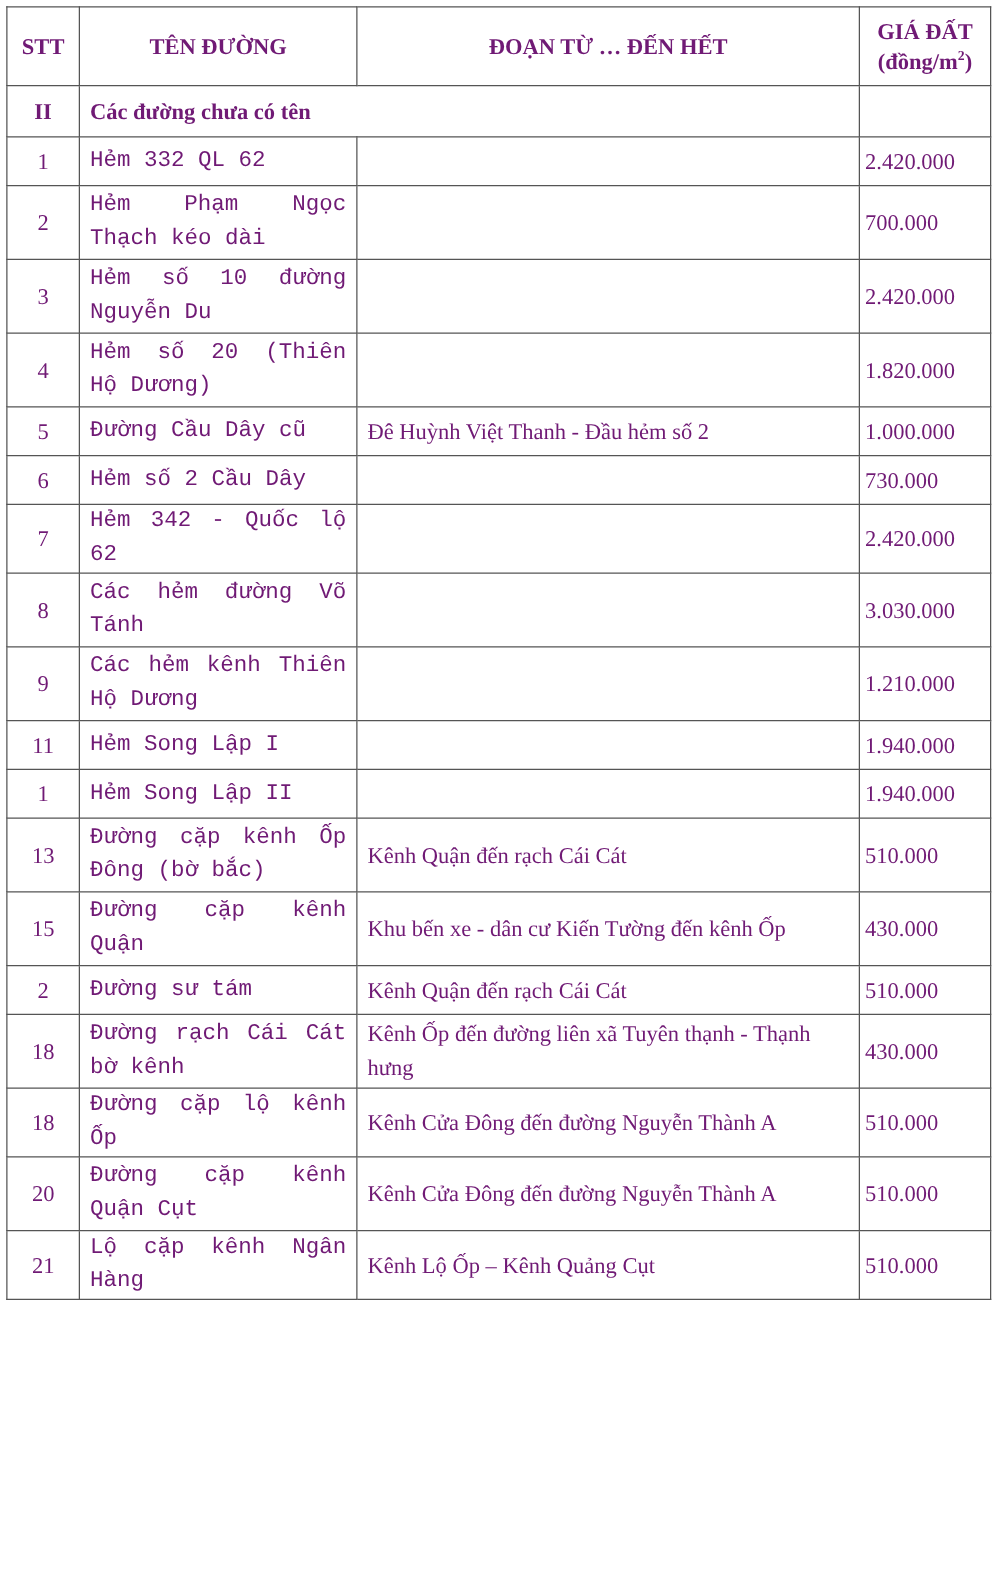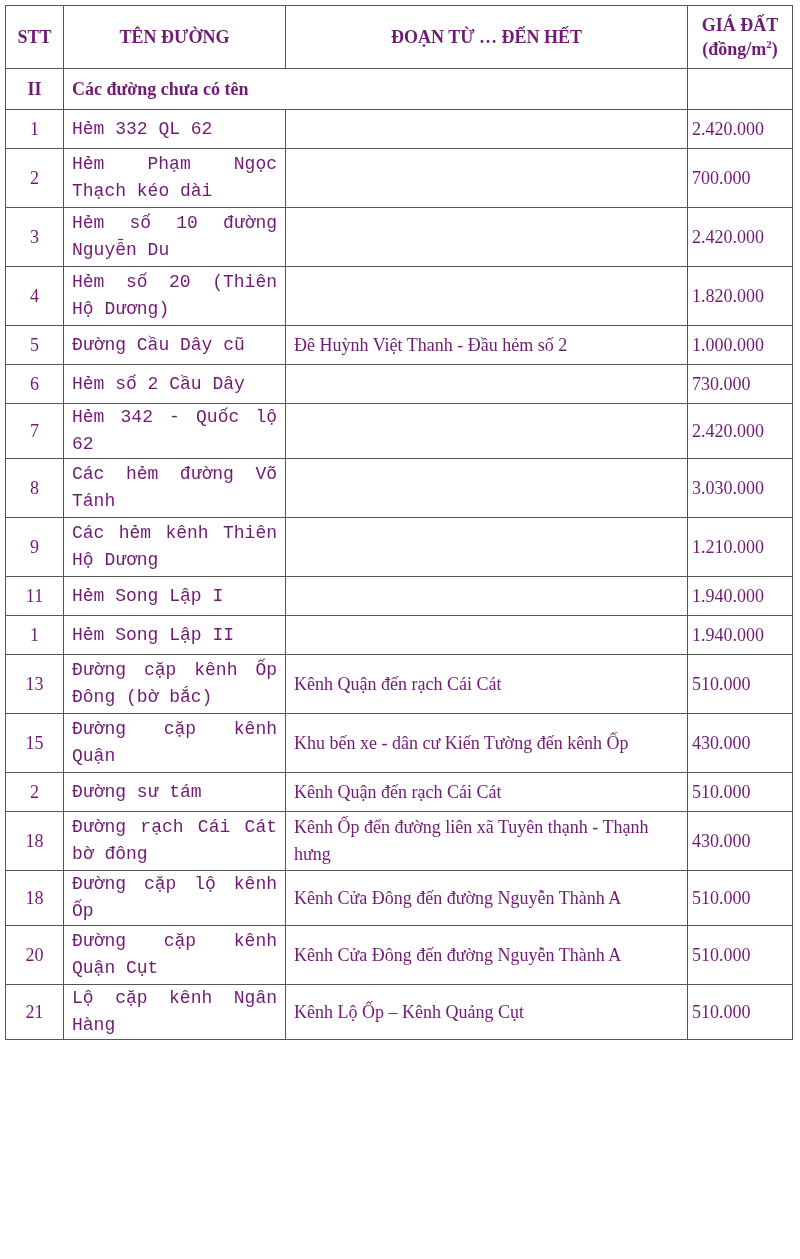--- a/index.html
+++ b/index.html
@@ -139,21 +139,21 @@
           <td class="price">430.000</td>
         </tr>
         <tr class="r1">
           <td class="stt">2</td>
           <td class="name">Đường sư tám</td>
           <td>Kênh Quận đến rạch Cái Cát</td>
           <td class="price">510.000</td>
         </tr>
         <tr class="r2">
           <td class="stt">18</td>
-          <td class="name">Đường rạch Cái Cát bờ đông</td>
+          <td class="name">Đường rạch Cái Cát bờ kênh</td>
           <td>Kênh Ốp đến đường liên xã Tuyên thạnh - Thạnh hưng</td>
           <td class="price">430.000</td>
         </tr>
         <tr class="r1">
           <td class="stt">18</td>
           <td class="name">Đường cặp lộ kênh Ốp</td>
           <td>Kênh Cửa Đông đến đường Nguyễn Thành A</td>
           <td class="price">510.000</td>
         </tr>
         <tr class="r2">

